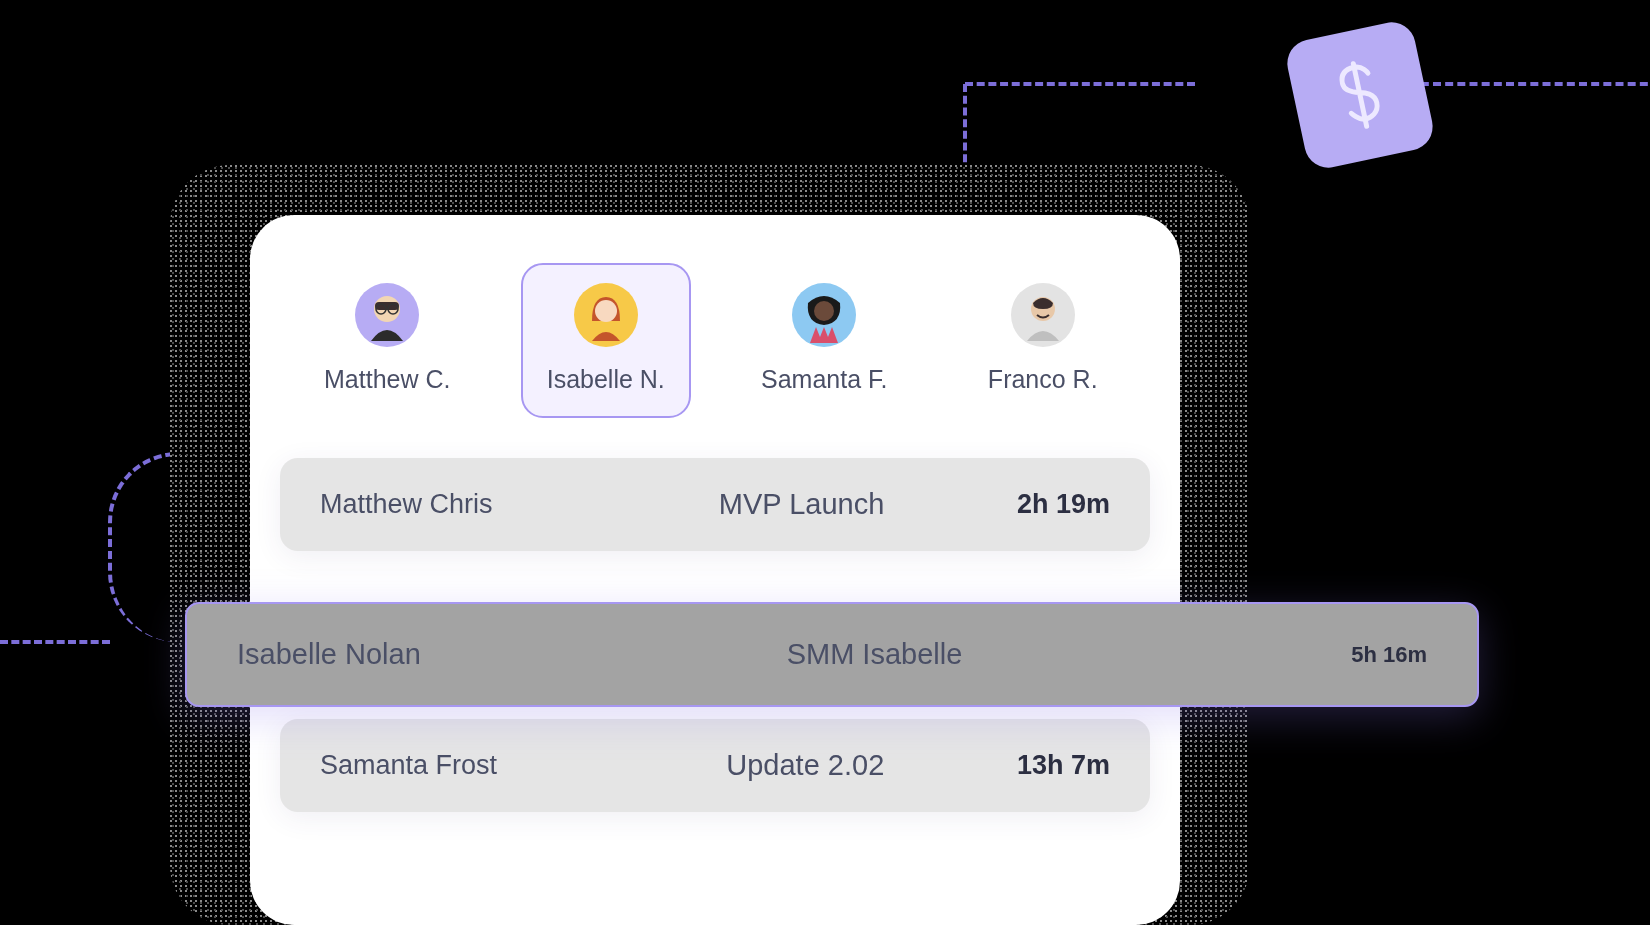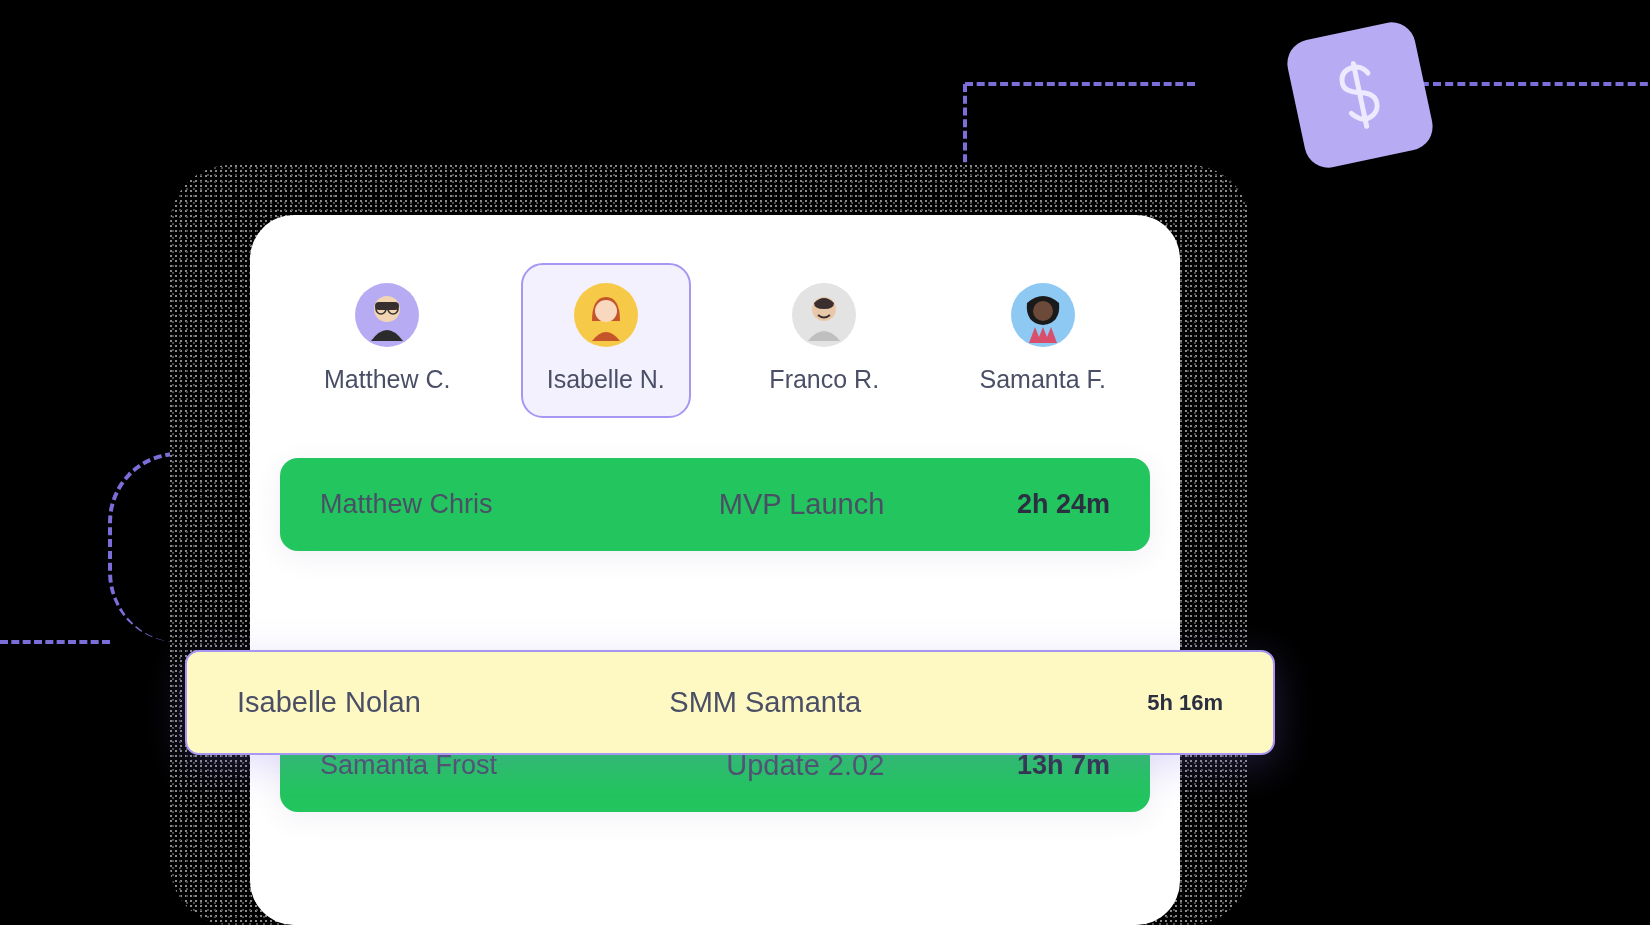--- a/index.html
+++ b/index.html
@@ -64,43 +64,42 @@
   }
   .avatar svg { width: 64px; height: 64px; }
   .user-name { font-size: 25px; color: #4a4f66; font-weight: 500; }
 
   
   .entries { display: flex; flex-direction: column; gap: 28px; }
   .entry {
     display: grid;
     grid-template-columns: 1fr 1fr 0.8fr;
     align-items: center;
-    background: #22c55e;
+    background: #e5e5e5;
     border-radius: 18px;
     padding: 30px 40px;
     box-shadow: 0 6px 28px rgba(60,50,120,0.08);
   }
   .entry .col-name { font-size: 27px; color: #4a4f66; font-weight: 500; }
   .entry .col-project { font-size: 29px; color: #4a4f66; font-weight: 400; text-align: right; }
   .entry .col-time { font-size: 27px; color: #2c2f42; font-weight: 700; text-align: right; }
 
   
   .entry-highlight {
     position: absolute;
     left: 185px; top: 602px;
-    width: 1090px;
+    width: 1294px;
     display: grid;
     grid-template-columns: 1fr 1fr 0.8fr;
     align-items: center;
-    background: #fef9c3;
+    background: #a3a3a3;
     border: 2px solid #a797f2;
     border-radius: 14px;
     padding: 34px 50px;
     box-shadow: 0 10px 40px rgba(140,120,240,0.25);
-    margin-top: 48px;
   }
   .entry-highlight .col-name { font-size: 29px; color: #4a4f66; font-weight: 500; }
   .entry-highlight .col-project { font-size: 29px; color: #4a4f66; font-weight: 500; text-align: center; }
   .entry-highlight .col-time { font-size: 22px; color: #2c2f42; font-weight: 700; text-align: right; }
 
   
   .arc { position:absolute; left:108px; top:452px; width:70px; height:190px; border:4px dashed #7c6ed8; border-right:none; border-top-left-radius:80px; border-bottom-left-radius:80px; border-bottom:none; }
   .dash-bottom-left { position:absolute; left:0; top:640px; width:110px; border-top:4px dashed #7c6ed8;}
 </style>
 </head>
@@ -147,61 +146,61 @@
             <circle cx="32" cy="28" r="11" fill="#f8d9c0"></circle>
             <path d="M18 58 q14 -18 28 0" fill="#c4552b"></path>
           </svg>
       </div>
       <div class="user-name">Isabelle N.</div>
     </div>
 
     <div class="user-tile">
       <div class="avatar">
         <svg viewBox="0 0 64 64">
+            <circle cx="32" cy="32" r="32" fill="#8dc9f2"></circle>
+            <path d="M16 20 q16 -14 32 0 q2 20 -16 22 q-18 -2 -16 -22" fill="#1a1a1a"></path>
+            <circle cx="32" cy="28" r="10" fill="#6b4a3a"></circle>
+            <path d="M18 60 l6 -16 l4 10 l4 -10 l4 10 l4 -10 l6 16 z" fill="#d94f6b"></path>
+          </svg>
+      </div>
+      <div class="user-name">Samanta F.</div>
+    </div>
+
+    <div class="user-tile">
+      <div class="avatar">
+        <svg viewBox="0 0 64 64">
             <circle cx="32" cy="32" r="32" fill="#e3e3e3"></circle>
             <circle cx="32" cy="26" r="12" fill="#e8c8a8"></circle>
             <path d="M22 20 q10 -10 20 0 q0 6 -10 6 q-10 0 -10 -6" fill="#3a2e2e"></path>
             <path d="M26 32 q6 5 12 0" fill="none" stroke="#3a2e2e" stroke-width="2"></path>
             <path d="M16 58 q16 -20 32 0" fill="#bfbfbf"></path>
           </svg>
       </div>
       <div class="user-name">Franco R.</div>
     </div>
 
-    <div class="user-tile">
-      <div class="avatar">
-        <svg viewBox="0 0 64 64">
-            <circle cx="32" cy="32" r="32" fill="#8dc9f2"></circle>
-            <path d="M16 20 q16 -14 32 0 q2 20 -16 22 q-18 -2 -16 -22" fill="#1a1a1a"></path>
-            <circle cx="32" cy="28" r="10" fill="#6b4a3a"></circle>
-            <path d="M18 60 l6 -16 l4 10 l4 -10 l4 10 l4 -10 l6 16 z" fill="#d94f6b"></path>
-          </svg>
-      </div>
-      <div class="user-name">Samanta F.</div>
-    </div>
-
   </div>
 
   <div class="entries">
 
     <div class="entry">
       <div class="col-name">Matthew Chris</div>
       <div class="col-project">MVP Launch</div>
-      <div class="col-time">2h 24m</div>
+      <div class="col-time">2h 19m</div>
     </div>
 
     <div style="height:112px"></div>
 
     <div class="entry">
       <div class="col-name">Samanta Frost</div>
       <div class="col-project">Update 2.02</div>
       <div class="col-time">13h 7m</div>
     </div>
 
   </div>
 
 </div>
 
 <div class="entry-highlight">
   <div class="col-name">Isabelle Nolan</div>
-  <div class="col-project">SMM Samanta</div>
+  <div class="col-project">SMM Isabelle</div>
   <div class="col-time">5h 16m</div>
 </div>
 
 </body></html>

